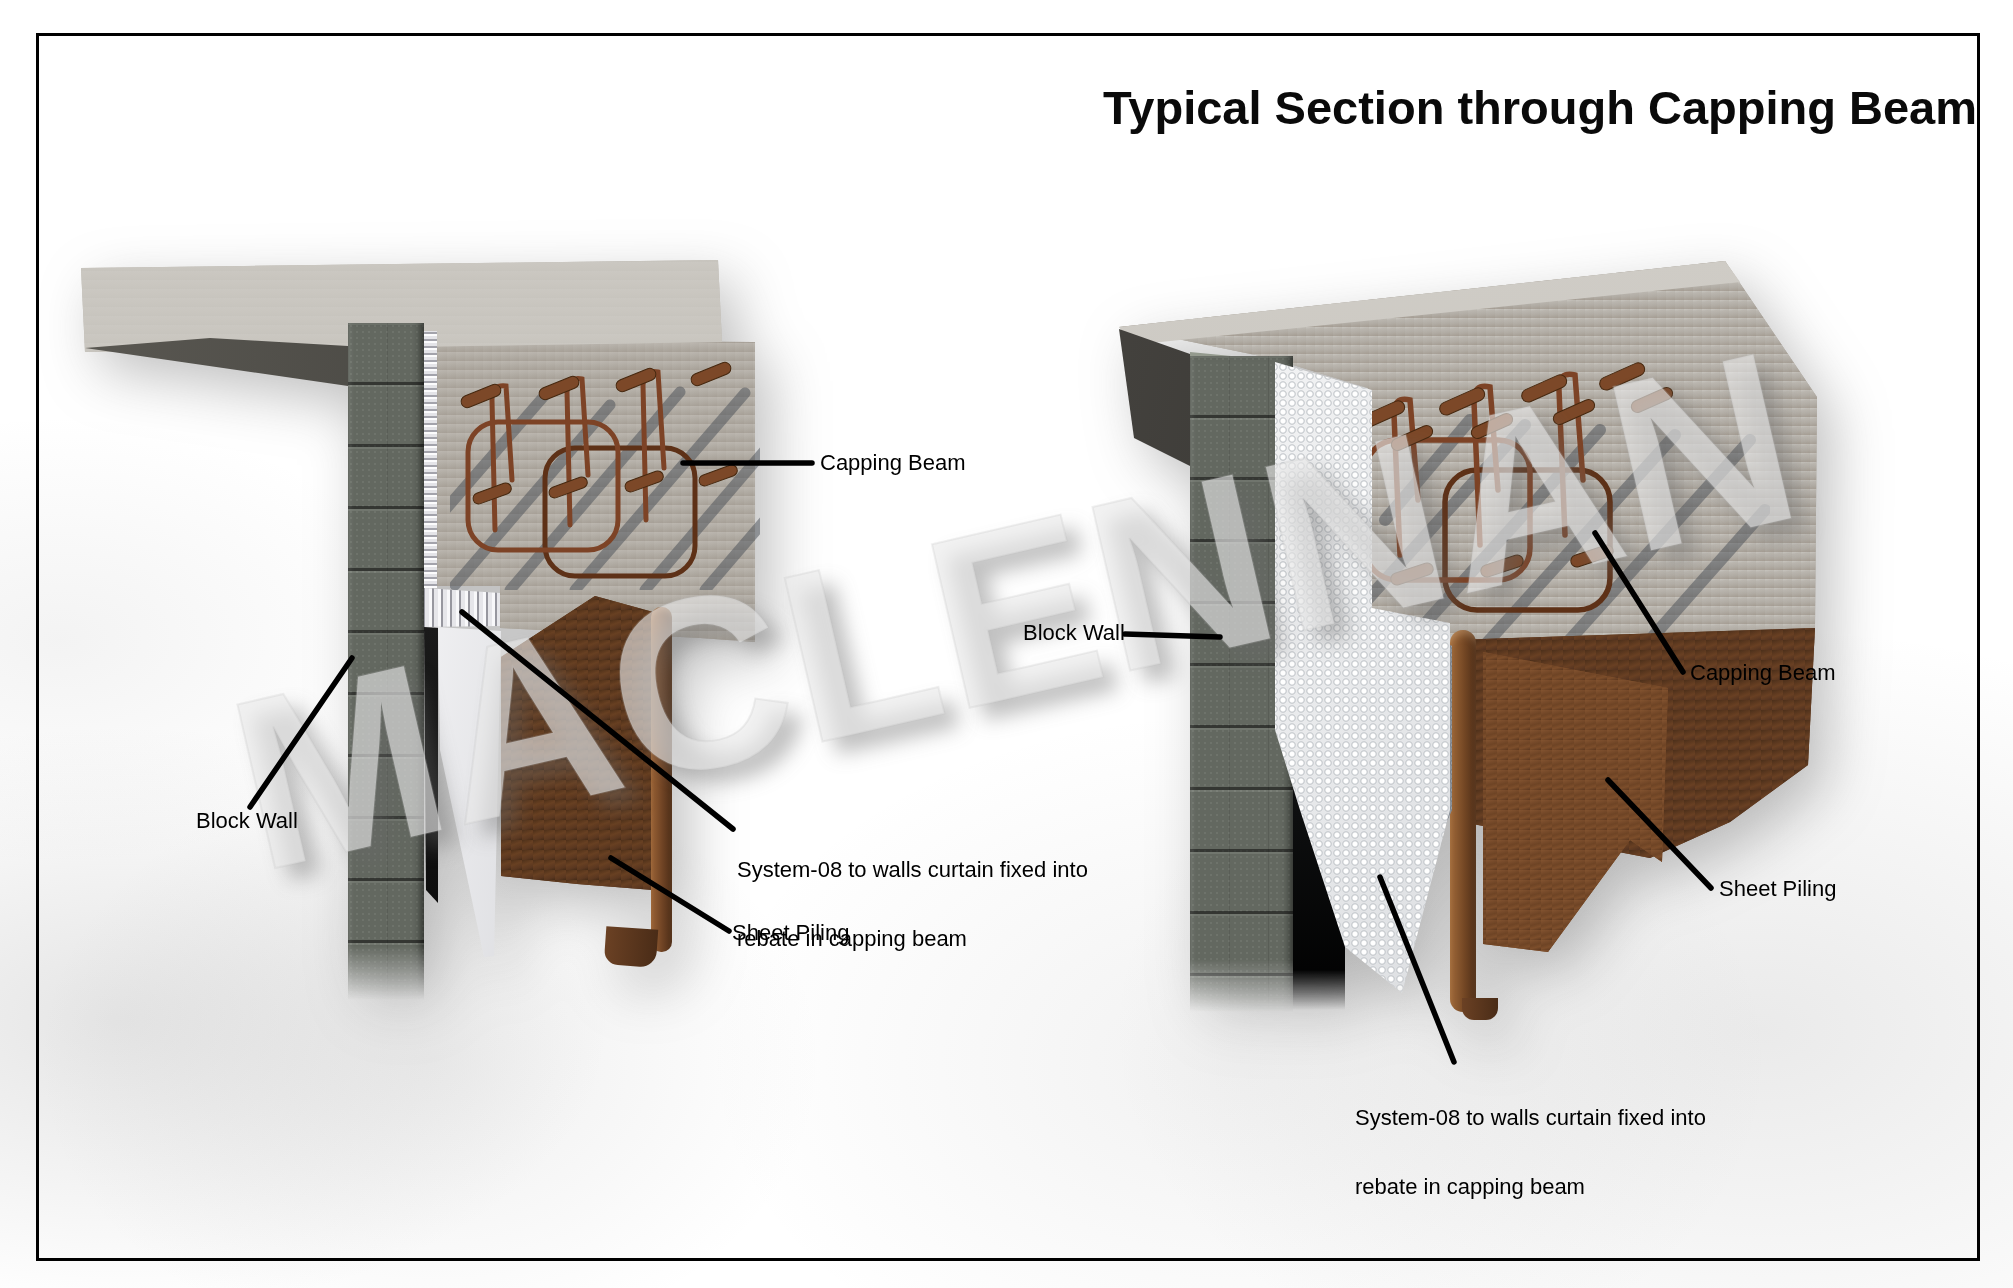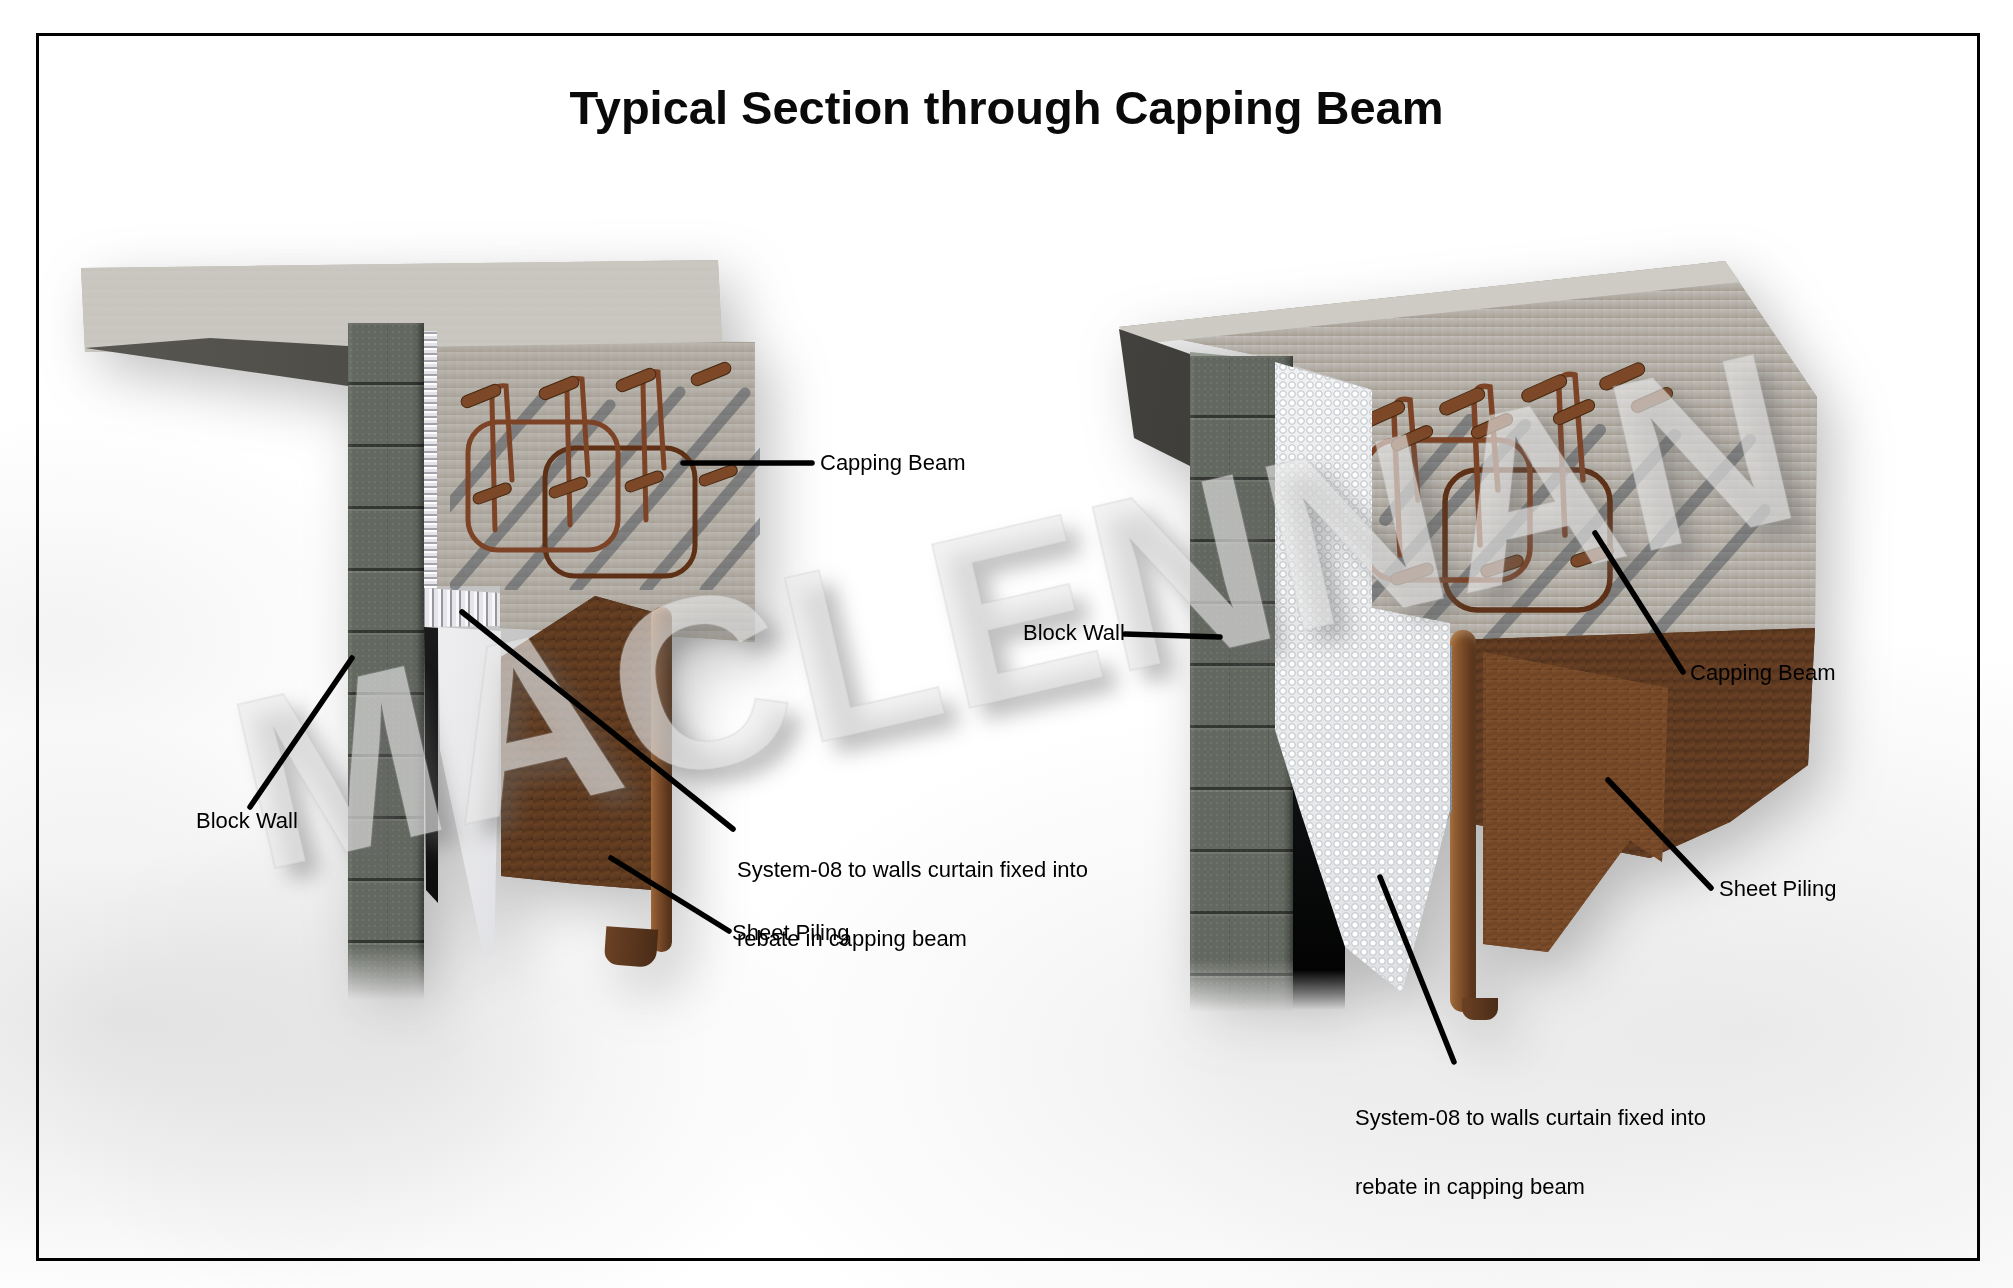--- a/index.html
+++ b/index.html
@@ -9,21 +9,21 @@
     background:
       radial-gradient(700px 420px at 120px 1020px, rgba(125,125,125,.20), rgba(125,125,125,0) 70%),
       radial-gradient(560px 420px at 430px 1060px, rgba(120,120,120,.12), rgba(120,120,120,0) 70%),
       radial-gradient(760px 500px at 1240px 1060px, rgba(120,120,120,.10), rgba(120,120,120,0) 70%),
       radial-gradient(900px 560px at 1760px 1030px, rgba(125,125,125,.16), rgba(125,125,125,0) 72%),
       radial-gradient(520px 320px at 60px 640px, rgba(140,140,140,.10), rgba(140,140,140,0) 70%),
       #ffffff;
   }
   .frame{position:absolute; left:36px; top:33px; width:1938px; height:1222px; border:3px solid #000;}
   .title{
-    position:absolute; left:36px; top:80px; width:1941px; margin:0; text-align:center;
+    position:absolute; left:36px; top:80px; width:1941px; margin:0; text-align:right;
     font-size:47px; font-weight:bold; letter-spacing:0px; color:#0a0a0a;
   }
   .watermark{
     position:absolute; left:115px; top:470px; width:1800px; text-align:center;
     font-size:244px; font-weight:bold; letter-spacing:2px; white-space:nowrap;
     color:rgba(234,234,234,0.62);
     -webkit-text-stroke:2px rgba(190,190,190,0.22);
     text-shadow:12px 16px 20px rgba(105,105,105,0.42);
     transform:rotate(-13deg); transform-origin:50% 50%;
     z-index:40; pointer-events:none;

